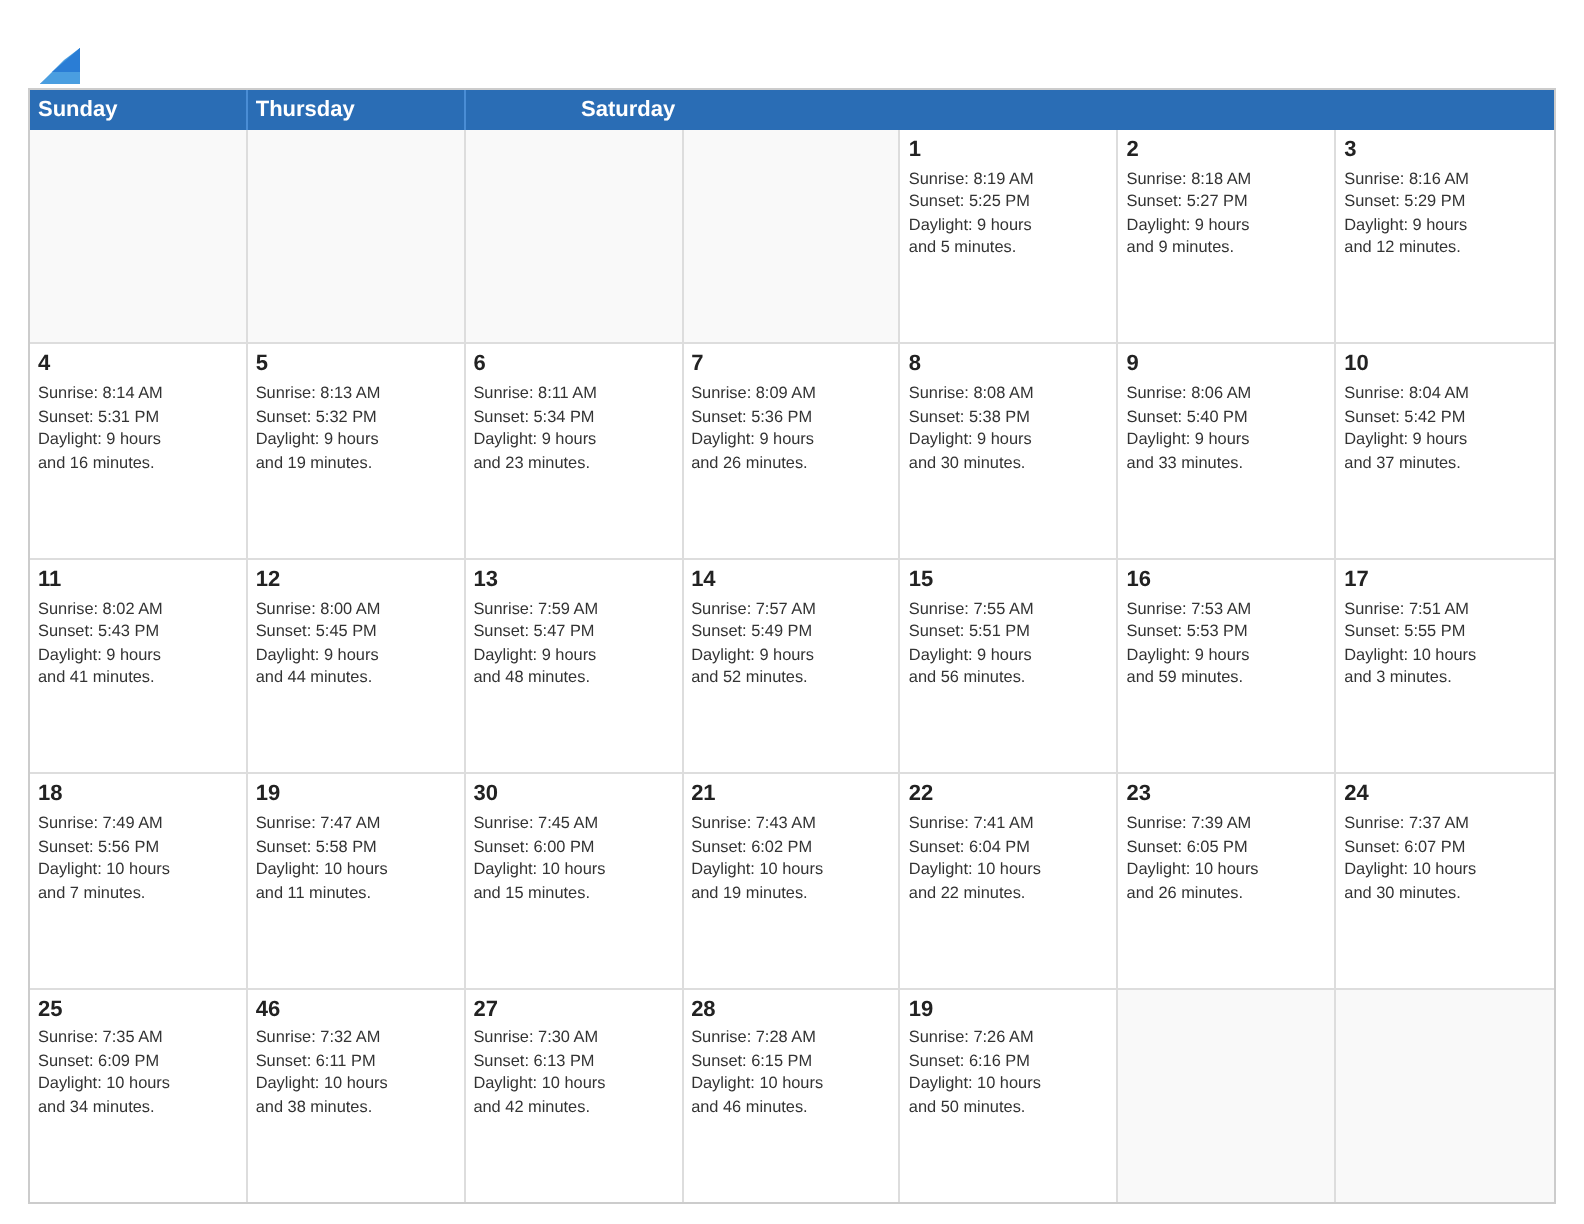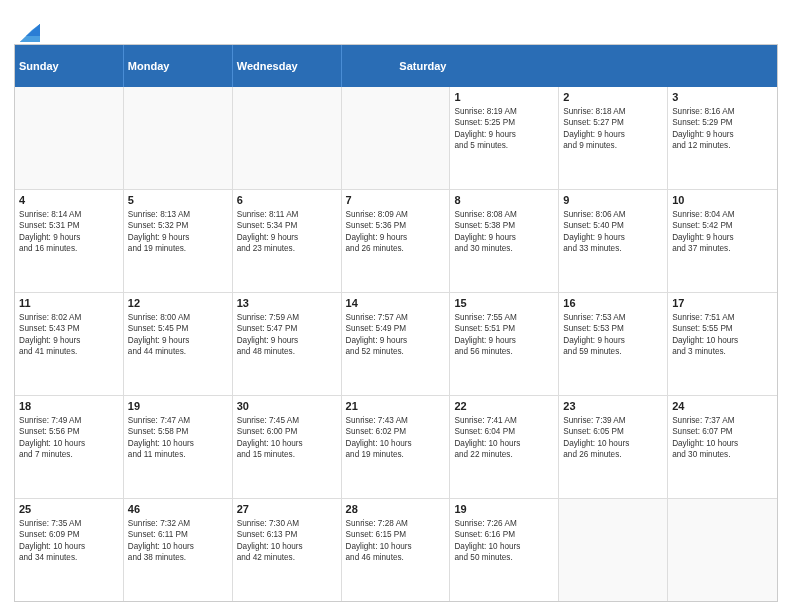--- a/index.html
+++ b/index.html
@@ -71,21 +71,21 @@
     }
     .cal-header {
       display: grid;
       grid-template-columns: repeat(7, 1fr);
       background: #2a6db5;
     }
     .cal-header-cell {
       color: #fff;
       font-size: 11px;
       font-weight: bold;
-      padding: 15px 4px;
+      padding: 4px 4px;
       text-align: left;
       border-right: 1px solid #4a8dd5;
     }
     .cal-header-cell:last-child { border-right: none; text-align: right; }
     .cal-body {
       display: flex;
       flex-direction: column;
       flex: 1;
     }
     .cal-row {
@@ -137,22 +137,21 @@
     </div>
     <div class="title-block">
       <div class="main-title"></div>
       <div class="subtitle"></div>
     </div>
   </div>
 
   <div class="calendar">
     <div class="cal-header">
     <div class="cal-header-cell">Sunday</div>
-        <div class="cal-header-cell">Monday</div>
-        <div class="cal-header-cell">Wednesday</div>
+        <div class="cal-header-cell">Thursday</div>
         <div class="cal-header-cell">Saturday</div>
       </div>
     <div class="cal-body">
     <div class="cal-row">
           <div class="cal-cell empty"></div>
           <div class="cal-cell empty"></div>
           <div class="cal-cell empty"></div>
           <div class="cal-cell empty"></div>
           <div class="cal-cell">
             <span class="day-num">1</span>

